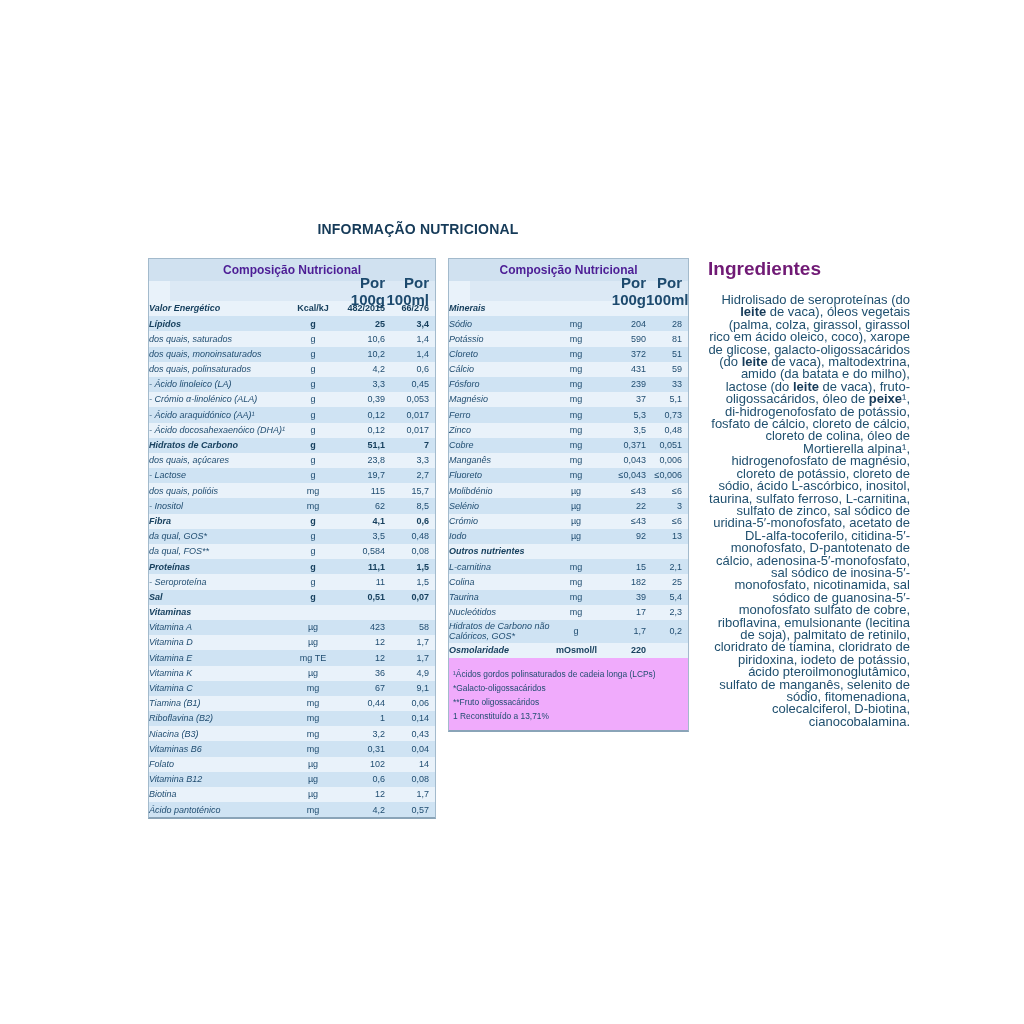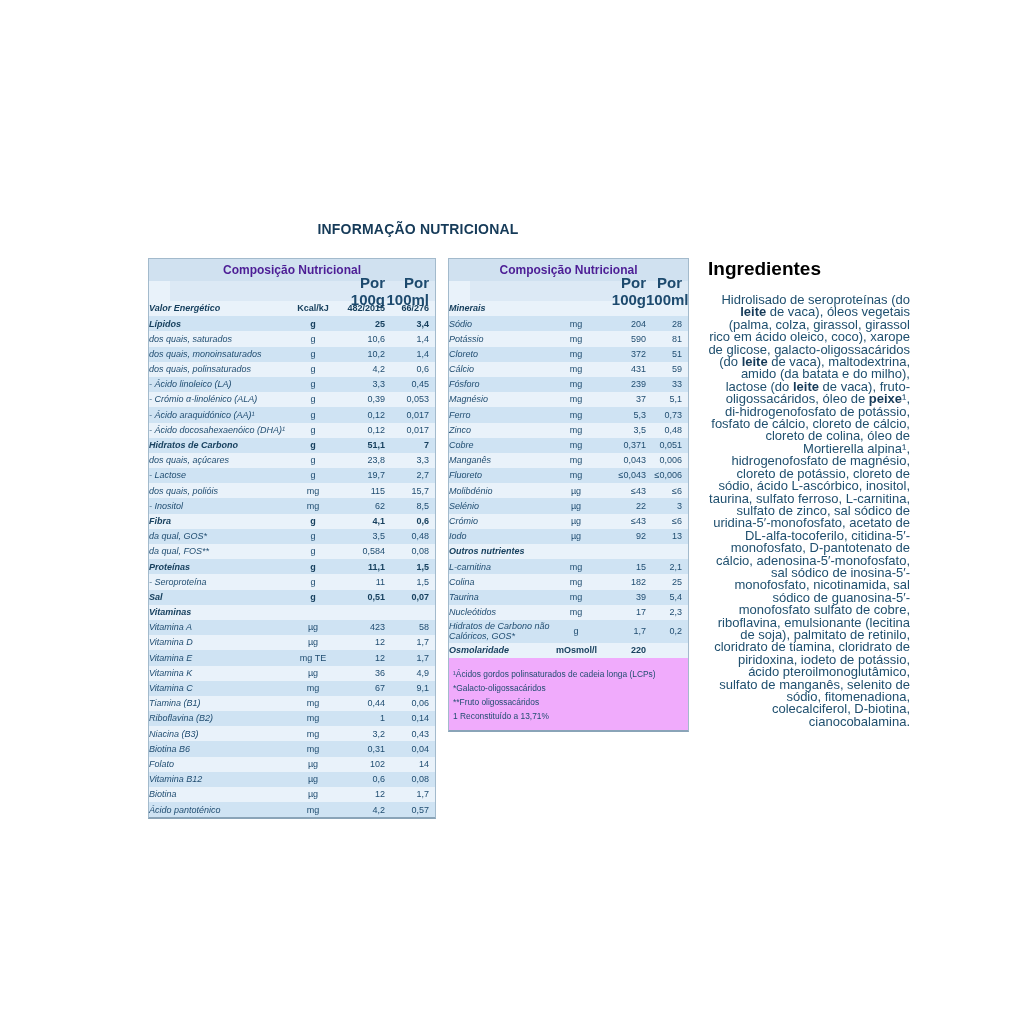--- a/index.html
+++ b/index.html
@@ -62,21 +62,21 @@
 
   .footnotes{
     padding:9px 4px 7px 4px;background:#f0abfc;
     font-size:8.4px;line-height:14px;color:#1f4c70;
   }
 
   .ingredients{
     position:absolute;left:708px;top:258px;width:202px;
   }
   .ing-heading{
-    font-size:19px;font-weight:bold;color:#000000;margin:0 0 14px 0;
+    font-size:19px;font-weight:bold;color:#701a75;margin:0 0 14px 0;
   }
   .ing-body{
     font-size:13px;line-height:12.4px;color:#20506f;text-align:right;
   }
   .ing-body b{color:#153a58;}
 </style>
 </head>
 <body>
 
 <div class="page">
@@ -257,21 +257,21 @@
           <div class="col-v100g">1</div>
           <div class="col-v100ml">0,14</div>
         </div>
         <div class="row light">
           <div class="col-label">Niacina (B3)</div>
           <div class="col-unit">mg</div>
           <div class="col-v100g">3,2</div>
           <div class="col-v100ml">0,43</div>
         </div>
         <div class="row dark">
-          <div class="col-label">Biotina B6</div>
+          <div class="col-label">Vitaminas B6</div>
           <div class="col-unit">mg</div>
           <div class="col-v100g">0,31</div>
           <div class="col-v100ml">0,04</div>
         </div>
         <div class="row light">
           <div class="col-label">Folato</div>
           <div class="col-unit">µg</div>
           <div class="col-v100g">102</div>
           <div class="col-v100ml">14</div>
         </div>

